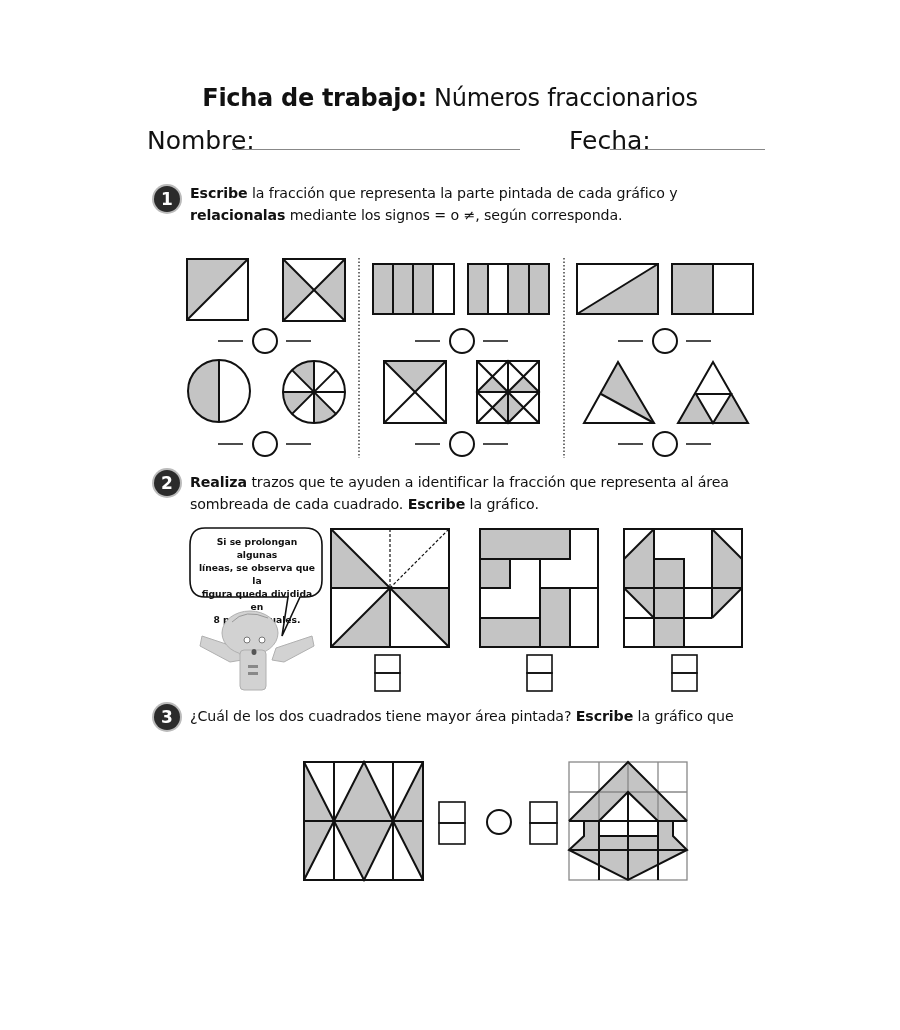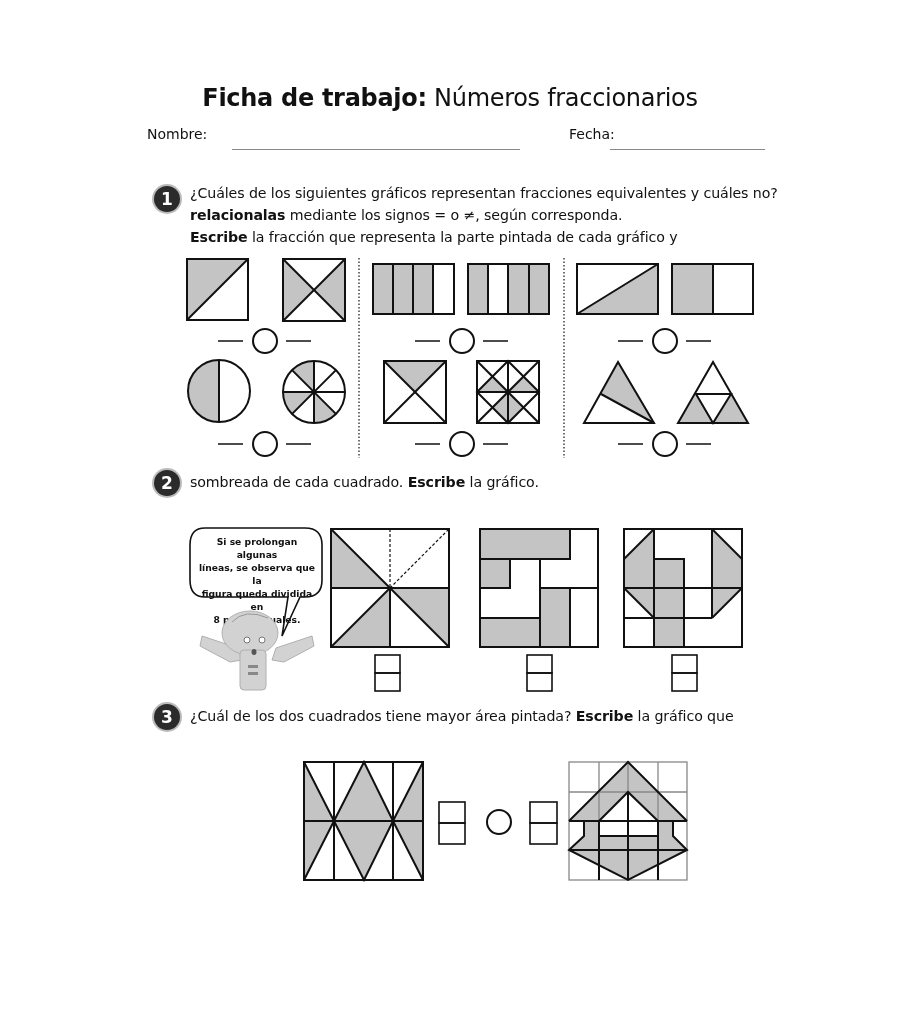--- a/index.html
+++ b/index.html
@@ -2,21 +2,21 @@
 <html><head>
 <meta charset="utf-8">
 <style>
   html, body { margin: 0; padding: 0; background: #ffffff; }
   body { width: 900px; height: 1030px; position: relative; overflow: hidden;
          font-family: "DejaVu Sans", sans-serif; color: #111; }
   .abs { position: absolute; }
   .title { top: 68px; left: 0; width: 900px; text-align: center; font-size: 24px; letter-spacing: -0.3px; margin-top: 16px; }
   .title b { font-weight: bold; }
   .title span.light { font-weight: normal; }
-  .field-label { font-size: 14px; top: 126px; }
+  .field-label { font-size: 25px; top: 126px; }
   .field-line { border-bottom: 1px solid #888; height: 0; top: 149px; }
   .badge { width: 26px; height: 26px; border-radius: 50%; background: #2b2b2b; color: #fff;
            font-weight: bold; font-size: 17px; text-align: center; line-height: 26px;
            box-shadow: 0 0 0 2px #bbb; }
   .instr { font-size: 14.2px; line-height: 22px; left: 190px; letter-spacing: -0.1px; }
   .instr b { font-weight: bold; }
   svg { position: absolute; overflow: visible; }
   .speech { font-size: 9.2px; line-height: 13px; text-align: center; font-weight: bold; }
 </style>
 </head>
@@ -26,23 +26,22 @@
   <b>Ficha de trabajo:</b>
   <span class="light">Números fraccionarios</span>
 </div>
 <div class="abs field-label" style="left:147px;">Nombre:</div>
 <div class="abs field-line" style="left:232px; width:288px;"></div>
 <div class="abs field-label" style="left:569px;">Fecha:</div>
 <div class="abs field-line" style="left:610px; width:155px;"></div>
 
 <div class="abs badge" style="left:154px; top:186px;">1</div>
 <div class="abs instr" style="top:182px;">
-  <div>¿Cuáles de los siguientes gráficos representan fracciones equivalentes y cuáles no?</div>
+  <div><b>Escribe</b><span> la fracción que representa la parte pintada de cada gráfico y</span></div>
   <div><b>relacionalas</b><span> mediante los signos = o ≠, según corresponda.</span></div>
-  <div><b>Escribe</b><span> la fracción que representa la parte pintada de cada gráfico y</span></div>
 </div>
 
 <svg style="left:0; top:0;" width="900" height="1030">
   <g stroke="#111" stroke-width="2" fill="none">
 
     <line x1="359" y1="258" x2="359" y2="458" stroke-width="1.2" stroke-dasharray="1.5,2"></line>
     <line x1="564" y1="258" x2="564" y2="458" stroke-width="1.2" stroke-dasharray="1.5,2"></line>
 
     <polygon points="187,259 248,259 187,320" fill="#c4c4c4" stroke="none"></polygon>
     <rect x="187" y="259" width="61" height="61"></rect>
@@ -137,20 +136,21 @@
     <polygon points="696,394 731,394 713,423"></polygon>
 
     <line x1="618" y1="444" x2="643" y2="444" stroke-width="1.5"></line>
     <circle cx="665" cy="444" r="12"></circle>
     <line x1="686" y1="444" x2="711" y2="444" stroke-width="1.5"></line>
   </g>
 </svg>
 
 <div class="abs badge" style="left:154px; top:470px;">2</div>
 <div class="abs instr" style="top:471px;">
+  <div><b>Realiza</b><span> trazos que te ayuden a identificar la fracción que representa al área</span></div>
   <div><span>sombreada de cada cuadrado. </span><b>Escribe</b><span> la gráfico.</span></div>
 </div>
 
 <svg style="left:0; top:0;" width="900" height="1030">
   <path d="M205,528 L305,528 Q322,528 322,545 L322,580 Q322,597 305,597 L300,597 L282,636 L288,597 L205,597 Q190,597 190,580 L190,545 Q190,528 205,528 Z" fill="#fff" stroke="#111" stroke-width="1.6"></path>
 </svg>
 <div class="abs speech" style="left:196px; top:535px; width:122px;">
   <div>Si se prolongan algunas</div>
   <div>líneas, se observa que la</div>
   <div>figura queda dividida en</div>

